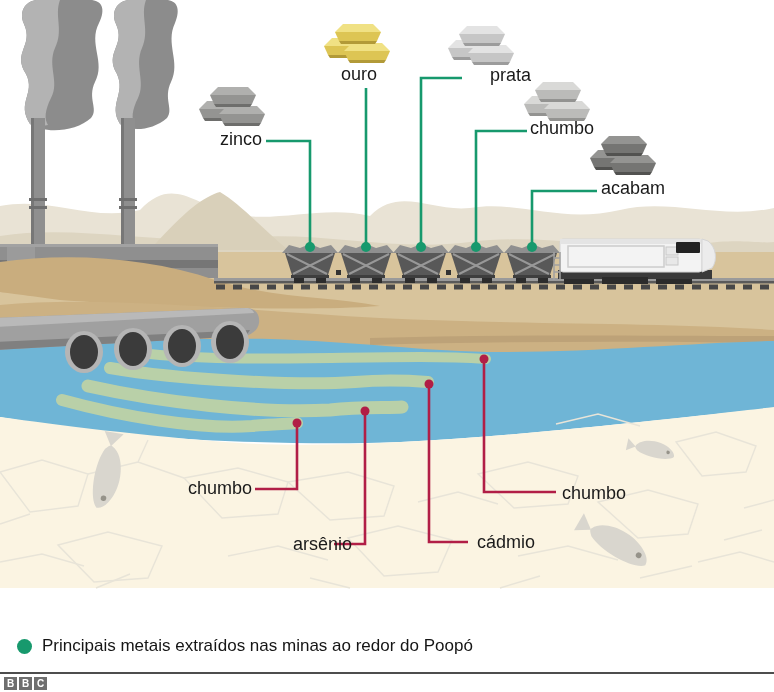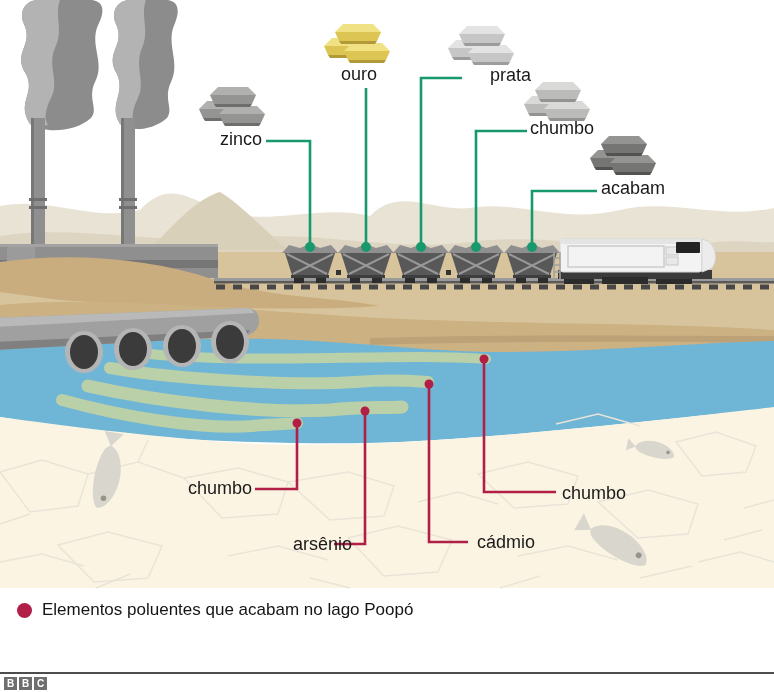--- a/index.html
+++ b/index.html
@@ -262,23 +262,23 @@
   <div class="lbl" id="lbl-ouro">ouro</div>
   <div class="lbl" id="lbl-prata">prata</div>
   <div class="lbl" id="lbl-chumbo-metal">chumbo</div>
   <div class="lbl" id="lbl-estanho">acabam</div>
 
   <div class="lbl r" id="lbl-chumbo-poll">chumbo</div>
   <div class="lbl r" id="lbl-arsenio">arsênio</div>
   <div class="lbl" id="lbl-cadmio">cádmio</div>
   <div class="lbl" id="lbl-enxofre">chumbo</div>
 
-  <div class="legend-row" id="legend-row-0">
-    <span class="legend-dot dot-pollutant"></span>
-    <span class="legend-text">Elementos poluentes que acabam no lago Poopó</span>
+  <div class="legend-row" id="legend-row-1">
+    <span class="legend-dot dot-metal"></span>
+    <span class="legend-text">Principais metais extraídos nas minas ao redor do Poopó</span>
   </div>
 
   <div id="separator"></div>
   <div id="bbc-logo">
     <span class="bbc-block">B</span>
     <span class="bbc-block">B</span>
     <span class="bbc-block">C</span>
   </div>
 
 </div>

